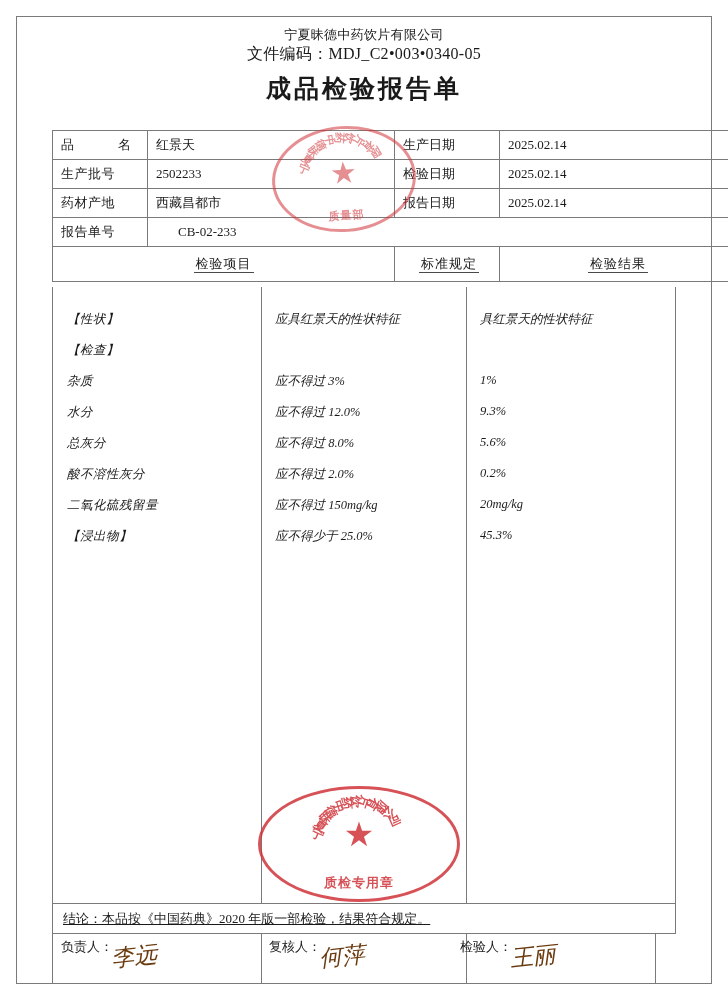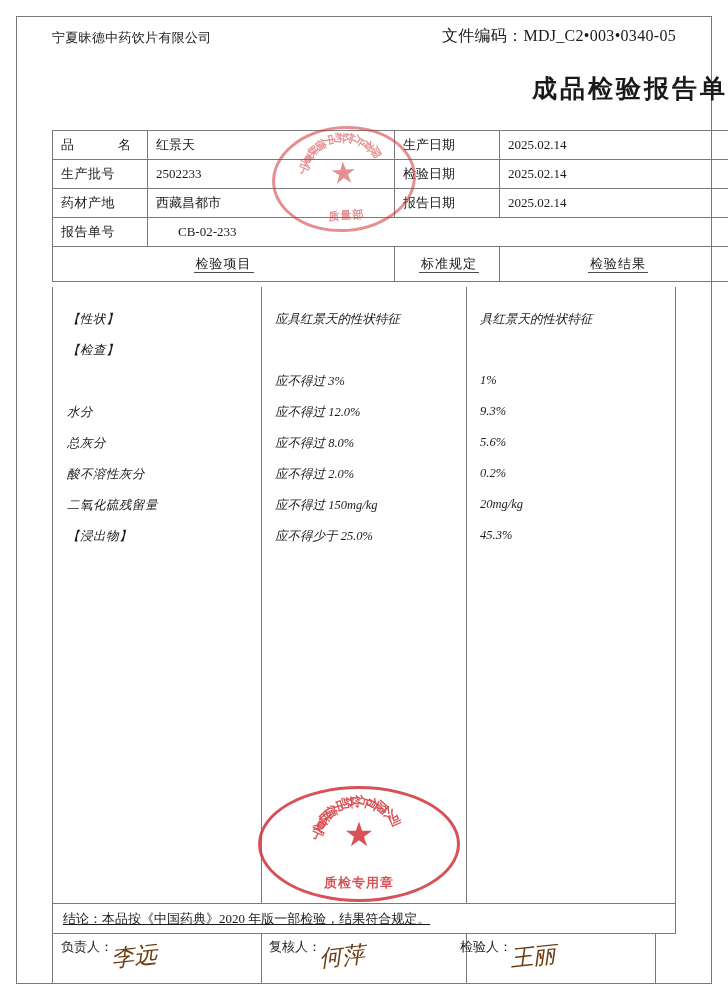--- a/index.html
+++ b/index.html
@@ -34,33 +34,34 @@
   }
 
   
   .doc-header {
     position: absolute;
     left: 52px;
     top: 26px;
     width: 624px;
     display: flex;
     justify-content: space-between;
-    align-items: flex-end;
+    align-items: center;
     font-size: 12.5px;
     letter-spacing: 0.3px;
+    flex-direction: column;
   }
   .doc-header .company { font-size: 13px; }
   .doc-header .docno { font-size: 16px; }
 
   .doc-title {
     position: absolute;
     left: 0;
     top: 72px;
     width: 728px;
-    text-align: right;
+    text-align: center;
     font-size: 25px;
     font-weight: bold;
     letter-spacing: 3px;
   }
 
   
   .tbl {
     position: absolute;
     left: 52px;
     top: 130px;
@@ -332,20 +333,21 @@
       <div class="c1">【性状】</div>
       <div class="c2">应具红景天的性状特征</div>
       <div class="c3">具红景天的性状特征</div>
     </div>
     <div class="res-row" style="top:55px;">
       <div class="c1">【检查】</div>
       <div class="c2"></div>
       <div class="c3"></div>
     </div>
     <div class="res-row" style="top:86px;">
+      <div class="c1">杂质</div>
       <div class="c2">应不得过 3%</div>
       <div class="c3">1%</div>
     </div>
     <div class="res-row" style="top:117px;">
       <div class="c1">水分</div>
       <div class="c2">应不得过 12.0%</div>
       <div class="c3">9.3%</div>
     </div>
     <div class="res-row" style="top:148px;">
       <div class="c1">总灰分</div>

